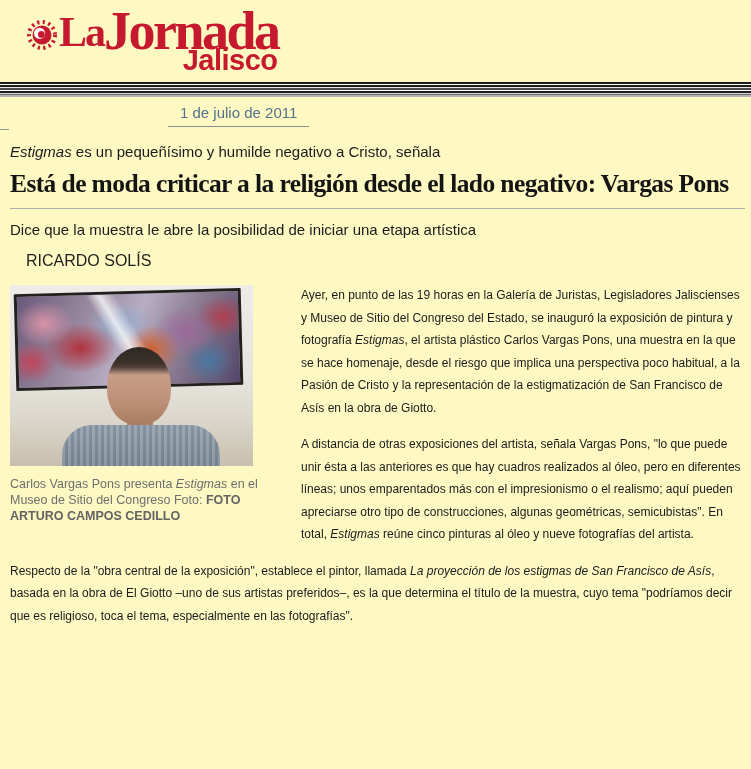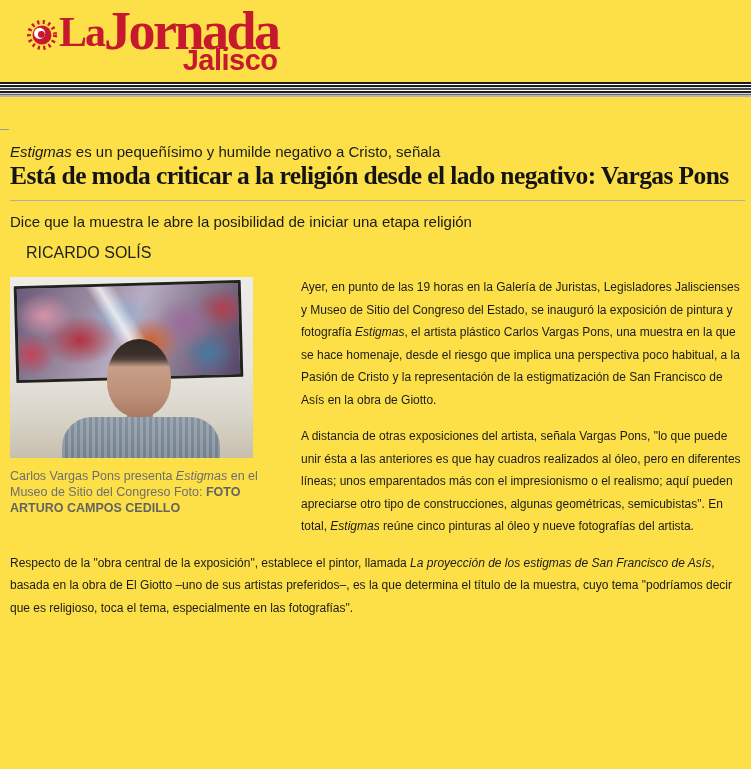--- a/index.html
+++ b/index.html
@@ -1,18 +1,18 @@
 <!DOCTYPE html>
 <html><head>
 <meta charset="utf-8">
 <style>
   * { margin:0; padding:0; box-sizing:border-box; }
   html,body { background:#ffffff; }
   body { font-family:"Liberation Sans", sans-serif; color:#1b1b1b; }
-  .page { width:751px; min-height:769px; background:#fde047; position:relative; overflow:hidden; }
+  .page { width:751px; min-height:769px; background:#fef9c3; position:relative; overflow:hidden; }
 
   
   header { position:relative; height:82px; }
   .logo { display:inline-block; margin:6px 0 0 26px; text-decoration:none; cursor:pointer; }
   .logo-row { display:flex; align-items:center; }
   .logo-icon { display:inline-block; width:32px; height:32px; margin-right:1px; margin-top:4px; }
   .logo-la { font-family:"Liberation Serif", serif; font-weight:bold; font-size:42px; letter-spacing:-2px; color:#c6192e; line-height:1; }
   .logo-jornada { font-family:"Liberation Serif", serif; font-weight:bold; font-size:54px; letter-spacing:-2.5px; color:#c6192e; line-height:0.95; }
   .logo-region { font-family:Liberation Sans, sans-serif; font-weight:bold; font-size:29px; letter-spacing:-0.5px; color:#c6192e; text-align:right; margin-top:-11px; padding-right:1px; line-height:1; }
 
@@ -34,21 +34,21 @@
   
   .date-row { position:relative; height:38px; }
   .left-tick { position:absolute; left:0; top:32px; width:9px; border-top:1px solid #9a9a9a; }
   .date-link { display:inline-block; margin:7px 0 0 168px; padding:0 12px 5px 12px;
     border-bottom:1px solid #8f8f8f; color:#54738b; font-size:15px; text-decoration:none; cursor:pointer; }
 
   
   .content { margin:8px 6px 0 10px; }
   .kicker { font-size:15px; color:#1b1b1b; margin:0; }
   .headline { font-family:"Liberation Serif", serif; font-weight:bold; font-size:25.5px;
-    letter-spacing:-0.6px; line-height:31px; color:#141414; margin:0 0 9px 0; }
+    letter-spacing:-0.6px; line-height:31px; color:#141414; margin:8px 0 9px 0; }
   .rule { border:none; border-top:1px solid #adadad; height:0; }
   .subhead { font-size:15px; margin:12px 0 0 0; color:#1b1b1b; }
   .author { font-size:16px; margin:14px 0 0 16px; color:#1f1f1f; }
 
   
   .photo-block { float:left; width:276px; margin:15px 15px 8px 0; }
   .photo { position:relative; width:243px; height:181px; overflow:hidden;
     background:linear-gradient(180deg,#edece9 0%,#e6e4de 52%,#d9d4c8 78%,#c7bfae 100%); }
   .painting { position:absolute; left:5px; top:6px; width:227px; height:97px;
     border:3px solid #23211f; transform:rotate(-1.6deg); border-radius:1px;
@@ -100,31 +100,32 @@
           <span class="logo-jornada">Jornada</span>
       </span>
       <div class="logo-region">Jalisco</div>
     </a>
   </header>
 
   <div class="stripes"></div>
 
   <div class="date-row">
     <span class="left-tick"></span>
+    <a class="date-link">1 de julio de 2011</a>
   </div>
 
   <main class="content">
 
     <p class="kicker"><i>Estigmas</i><span> es un pequeñísimo y humilde negativo a Cristo, señala</span></p>
 
     <h1 class="headline">Está de moda criticar a la religión desde el lado negativo: Vargas Pons</h1>
 
     <hr class="rule">
 
-    <p class="subhead">Dice que la muestra le abre la posibilidad de iniciar una etapa religión</p>
+    <p class="subhead">Dice que la muestra le abre la posibilidad de iniciar una etapa artística</p>
 
     <p class="author">RICARDO SOLÍS</p>
 
     <figure class="photo-block">
       <div class="photo">
         <div class="painting"></div>
         <div class="man-neck"></div>
         <div class="man-shoulders"></div>
         <div class="man-head"></div>
       </div>

